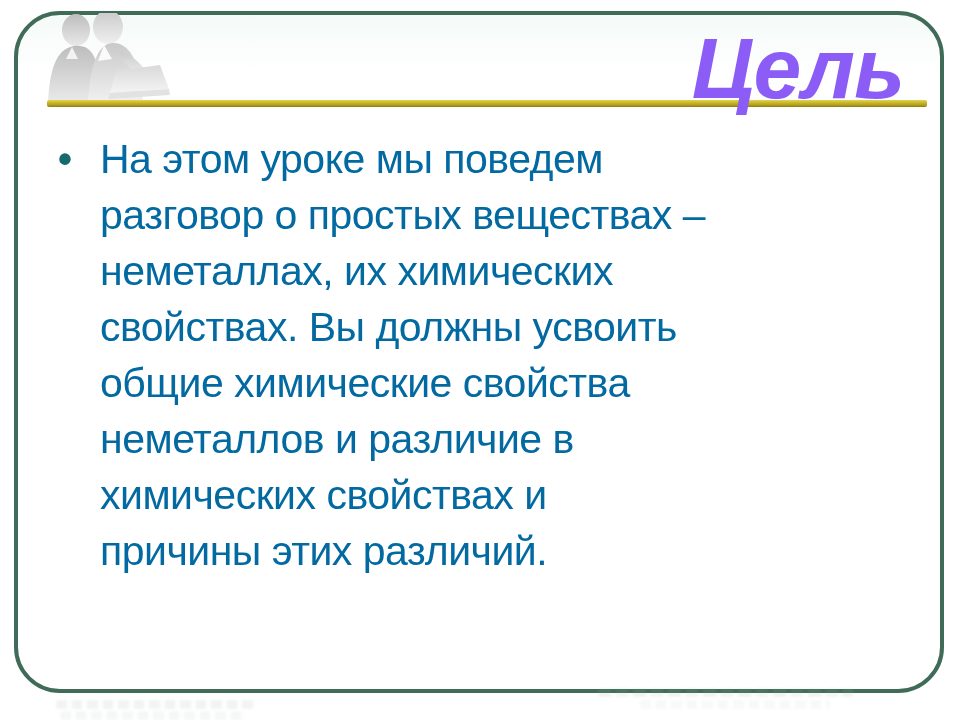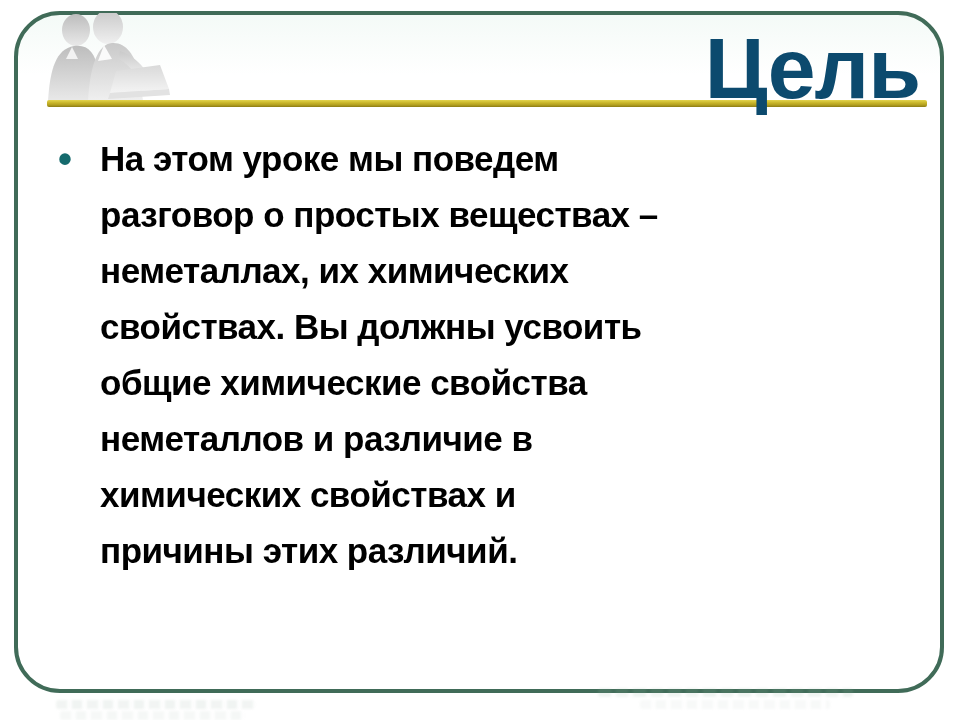--- a/index.html
+++ b/index.html
@@ -40,49 +40,50 @@
     left: 47px;
     top: 100px;
     width: 880px;
     height: 7px;
     background: linear-gradient(180deg, #e3d44c 0%, #c5b227 45%, #b3a020 70%, #8d7c13 100%);
     border-radius: 2px;
   }
   .slide-title {
     position: absolute;
     top: 24px;
-    right: 40px;
+    right: 56px;
     font-size: 86px;
     line-height: 88px;
     font-weight: bold;
     letter-spacing: -1px;
-    color: #0c4a6e;
+    color: #8b5cf6;
     white-space: nowrap;
     z-index: 2;
+    font-style: italic;
   }
   .body-block {
     position: absolute;
     left: 58px;
     top: 131px;
     width: 840px;
     display: flex;
     align-items: flex-start;
   }
   .bullet {
     color: #156a6d;
     font-size: 40px;
     font-weight: bold;
     line-height: 56px;
     width: 42px;
     flex: 0 0 42px;
   }
   .body-text {
-    color: #000000;
-    font-size: 35px;
-    font-weight: bold;
+    color: #0369a1;
+    font-size: 41px;
+    font-weight: normal;
     line-height: 56px;
     white-space: pre-line;
     letter-spacing: -0.5px;
   }
   .watermark {
     position: absolute;
     height: 9px;
     opacity: 0.55;
     filter: blur(1px);
     background: repeating-linear-gradient(90deg,

